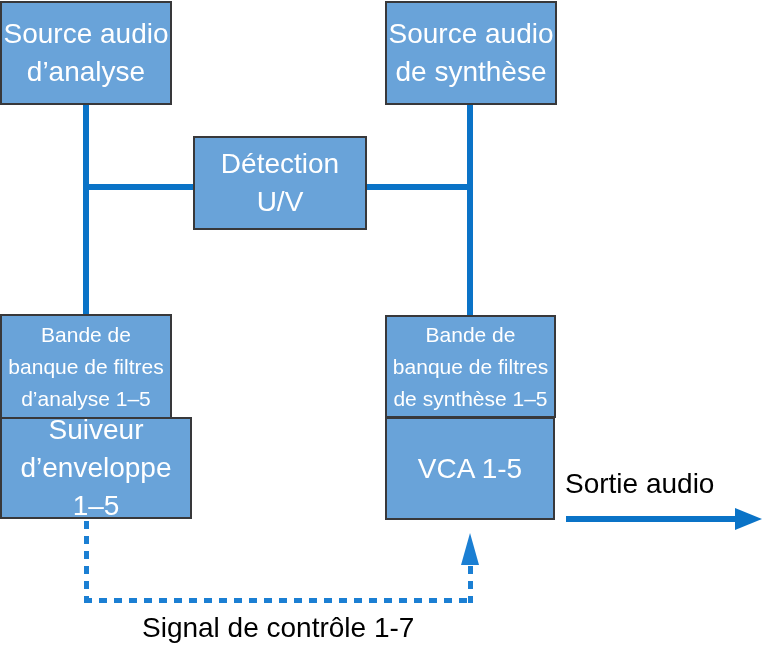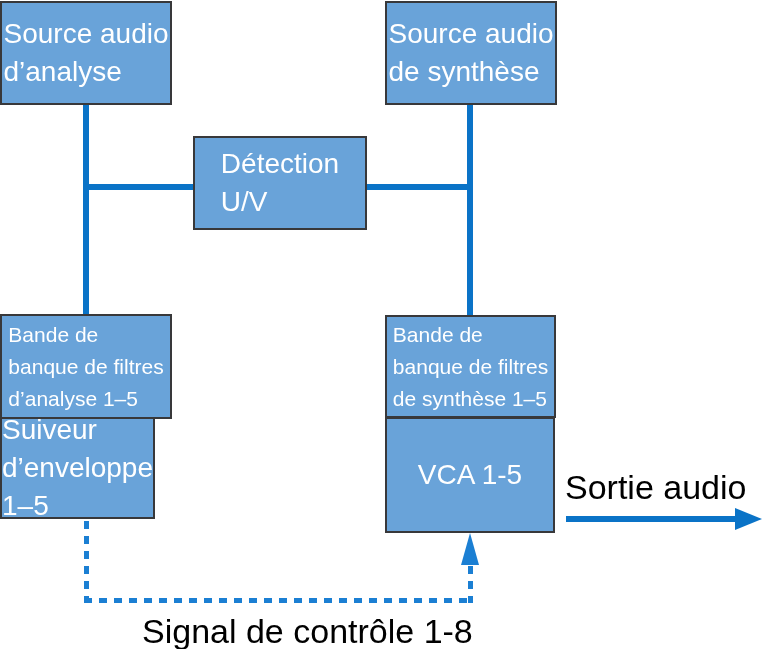--- a/index.html
+++ b/index.html
@@ -22,20 +22,21 @@
     overflow: hidden;
   }
   .box {
     position: absolute;
     background: var(--box-fill);
     border: 2px solid var(--box-border);
     color: var(--box-text);
     display: flex;
     align-items: center;
     justify-content: center;
+    text-align: center;
     white-space: pre-line;
     z-index: 2;
   }
   .box-large { font-size: 28px; line-height: 38px; }
   .box-small { font-size: 21px; line-height: 32px; margin-top: 36px; }
   .line { position: absolute; background: var(--line); z-index: 1; }
   .dash-h {
     position: absolute; z-index: 1; height: 5px;
     background: repeating-linear-gradient(90deg, var(--dashed-line) 0 8px, transparent 8px 15px);
   }
@@ -51,21 +52,21 @@
   }
   .arrowhead-up {
     position: absolute; z-index: 1; width: 0; height: 0;
     border-left: 9px solid transparent;
     border-right: 9px solid transparent;
     border-bottom: 32px solid var(--dashed-line);
   }
   .flow-label {
     position: absolute;
     color: var(--label-text);
-    font-size: 34px;
+    font-size: 28px;
     white-space: nowrap;
     z-index: 2;
   }
 </style>
 </head>
 <body>
 
 <div class="stage">
 
   <div class="line" style="left:83px; top:103px; width:6px; height:316px;"></div>
@@ -91,23 +92,23 @@
 U/V</div>
 
   <div class="box box-small" style="left:0px; top:278px; width:172px; height:105px;">Bande de
 banque de filtres
 d’analyse 1–5</div>
 
   <div class="box box-small" style="left:385px; top:279px; width:171px; height:103px;">Bande de
 banque de filtres
 de synthèse 1–5</div>
 
-  <div class="box box-large" style="left:0px; top:417px; width:155px; height:102px;">Suiveur
+  <div class="box box-large" style="left:0px; top:417px; width:192px; height:102px;">Suiveur
 d’enveloppe
 1–5</div>
 
-  <div class="box box-large" style="left:385px; top:417px; width:170px; height:116px;">VCA 1-5</div>
+  <div class="box box-large" style="left:385px; top:417px; width:170px; height:103px;">VCA 1-5</div>
 
   <div class="flow-label" style="left:565px; top:468px;">Sortie audio</div>
 
-  <div class="flow-label" style="left:142px; top:612px;">Signal de contrôle 1-8</div>
+  <div class="flow-label" style="left:142px; top:612px;">Signal de contrôle 1-7</div>
 
 </div>
 
 </body></html>

